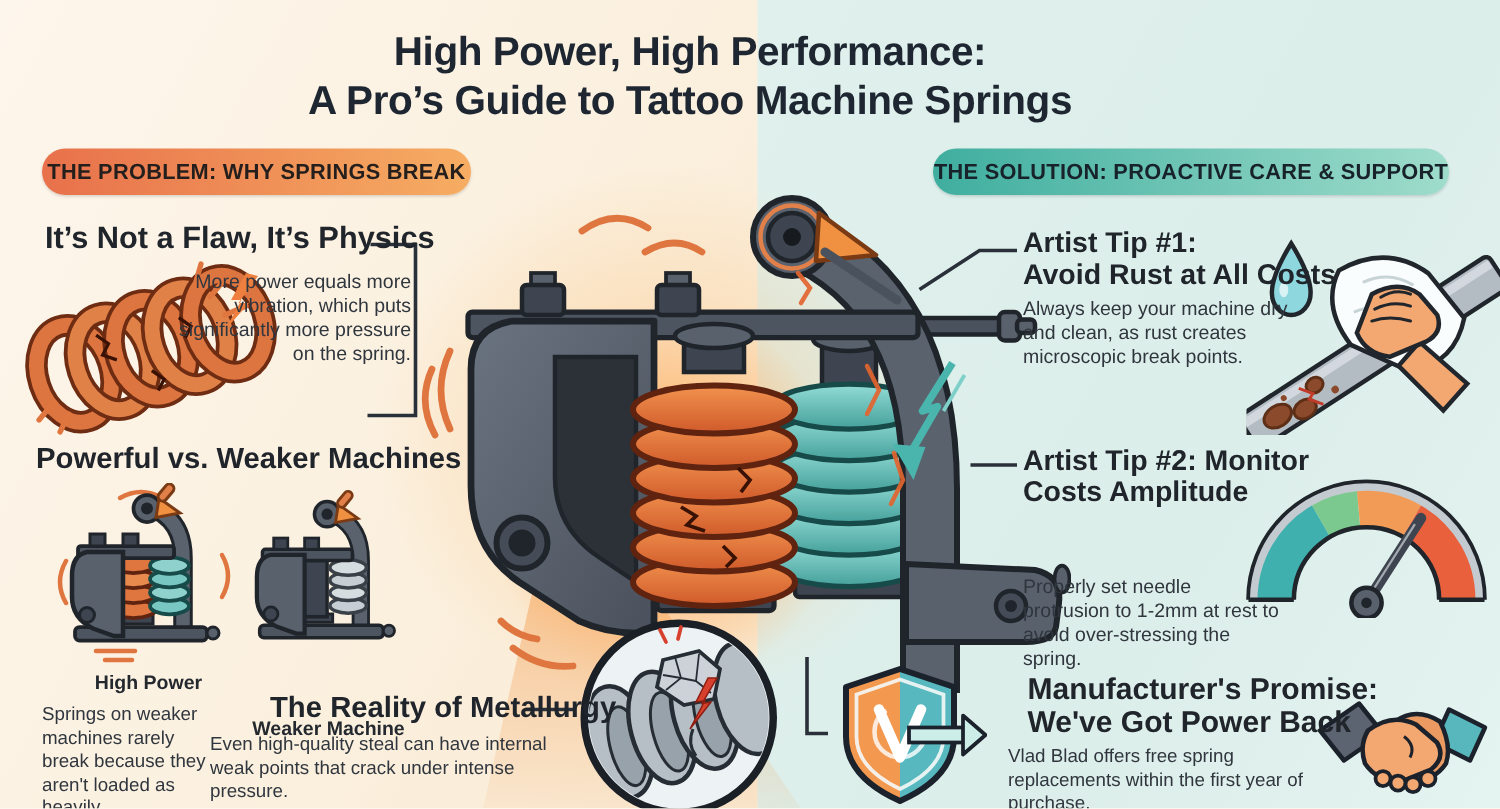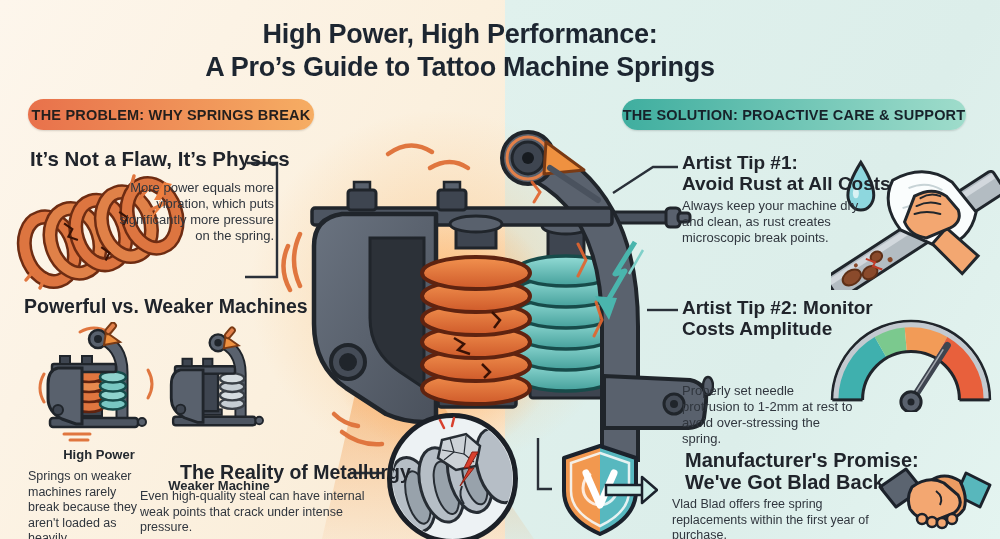--- a/index.html
+++ b/index.html
@@ -81,21 +81,21 @@
   <div class="abs body-txt t-tip1">Always keep your machine dry and clean, as rust creates microscopic break points.</div>
 
   <div class="abs tip-h h-tip2">
     <div>Artist Tip #2: Monitor</div>
     <div>Costs Amplitude</div>
   </div>
   <div class="abs body-txt t-tip2">Properly set needle protrusion to 1-2mm at rest to avoid over-stressing the spring.</div>
 
   <div class="abs tip-h h-promise">
     <div>Manufacturer's Promise:</div>
-    <div>We've Got Blad Back</div>
+    <div>We've Got Power Back</div>
   </div>
   <div class="abs body-txt t-promise">Vlad Blad offers free spring replacements within the first year of purchase.</div>
 
   <svg class="abs z2" style="left:12px;top:168px" width="180" height="125" viewBox="0 0 180 125">
     <g transform="rotate(-18 90 62)">
       <g>
         <ellipse cx="34" cy="64" rx="24" ry="33" fill="none" stroke="#6e2c12" stroke-width="15"></ellipse>
         <ellipse cx="34" cy="64" rx="24" ry="33" fill="none" stroke="#dd7540" stroke-width="10"></ellipse>
         <ellipse cx="61" cy="64" rx="24" ry="33" fill="none" stroke="#6e2c12" stroke-width="15"></ellipse>
         <ellipse cx="61" cy="64" rx="24" ry="33" fill="none" stroke="#e08148" stroke-width="10"></ellipse>

